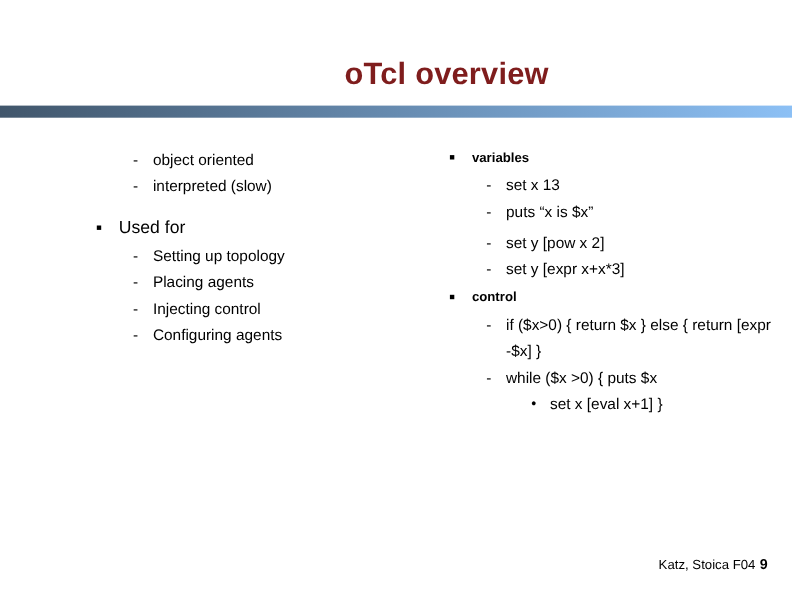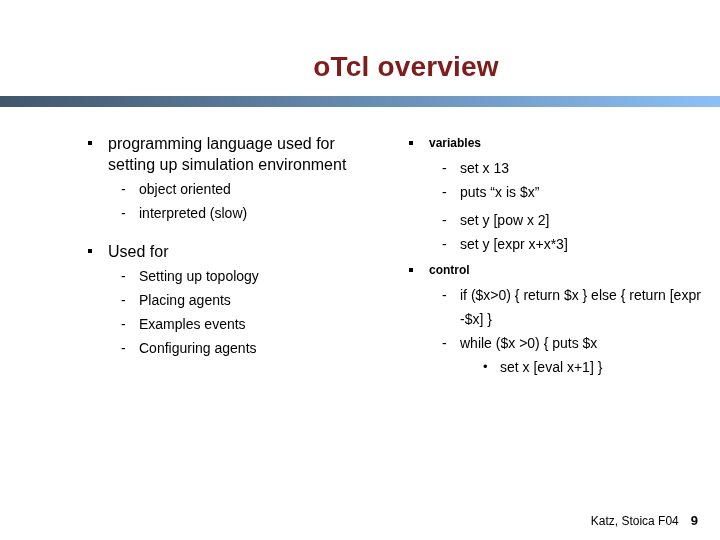--- a/index.html
+++ b/index.html
@@ -115,43 +115,39 @@
     line-height: 24px;
   }
 
   .grp { margin-bottom: 4px; }
   .spacer-md { height: 12px; }
 
   
   .footer {
     position: absolute;
     right: 22px;
-    bottom: 12px;
+    bottom: 20px;
     display: flex;
     align-items: baseline;
-    gap: 12px;
+    gap: 4px;
     font-size: 12px;
   }
   .footer .credit { font-size: 12px; }
   .footer .pageno { font-size: 13px; font-weight: bold; }
 </style>
 </head>
 <body>
 
 <div class="slide-title" style="color: #7f1d1d; margin-left: 46px;">oTcl overview</div>
 
 <div class="title-rule" style="background: linear-gradient(to right, rgb(65, 86, 107) 0%, rgb(140, 192, 245) 100%);"></div>
 
 <div class="col-left">
 
   <div class="grp">
-    <div class="l1">
-      <span class="sq"></span>
-      <span>programming language used for setting up simulation environment</span>
-    </div>
     <div class="l2">
       <span class="dash">-</span>
       <span>object oriented</span>
     </div>
     <div class="l2">
       <span class="dash">-</span>
       <span>interpreted (slow)</span>
     </div>
   </div>
 
@@ -165,21 +161,21 @@
     <div class="l2">
       <span class="dash">-</span>
       <span>Setting up topology</span>
     </div>
     <div class="l2">
       <span class="dash">-</span>
       <span>Placing agents</span>
     </div>
     <div class="l2">
       <span class="dash">-</span>
-      <span>Examples events</span>
+      <span>Injecting control</span>
     </div>
     <div class="l2">
       <span class="dash">-</span>
       <span>Configuring agents</span>
     </div>
   </div>
 
 </div>
 
 <div class="col-right">

